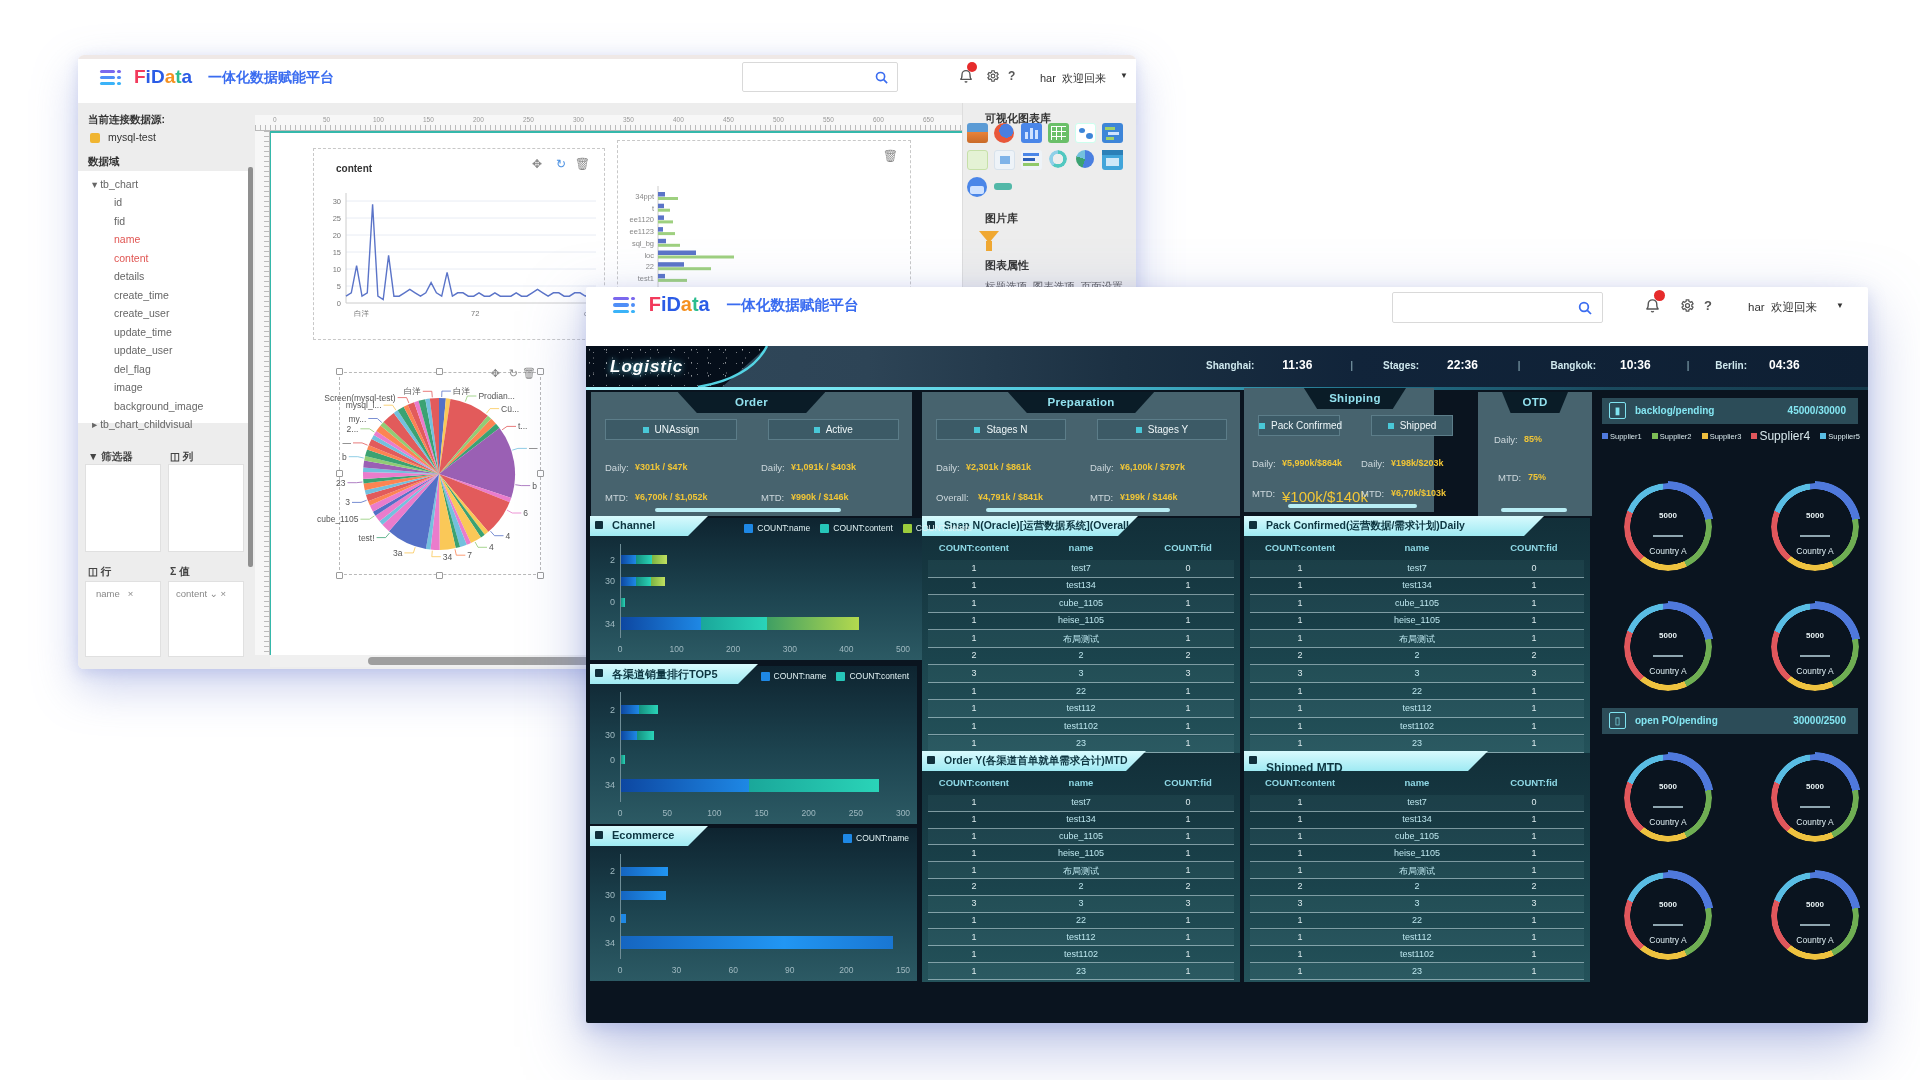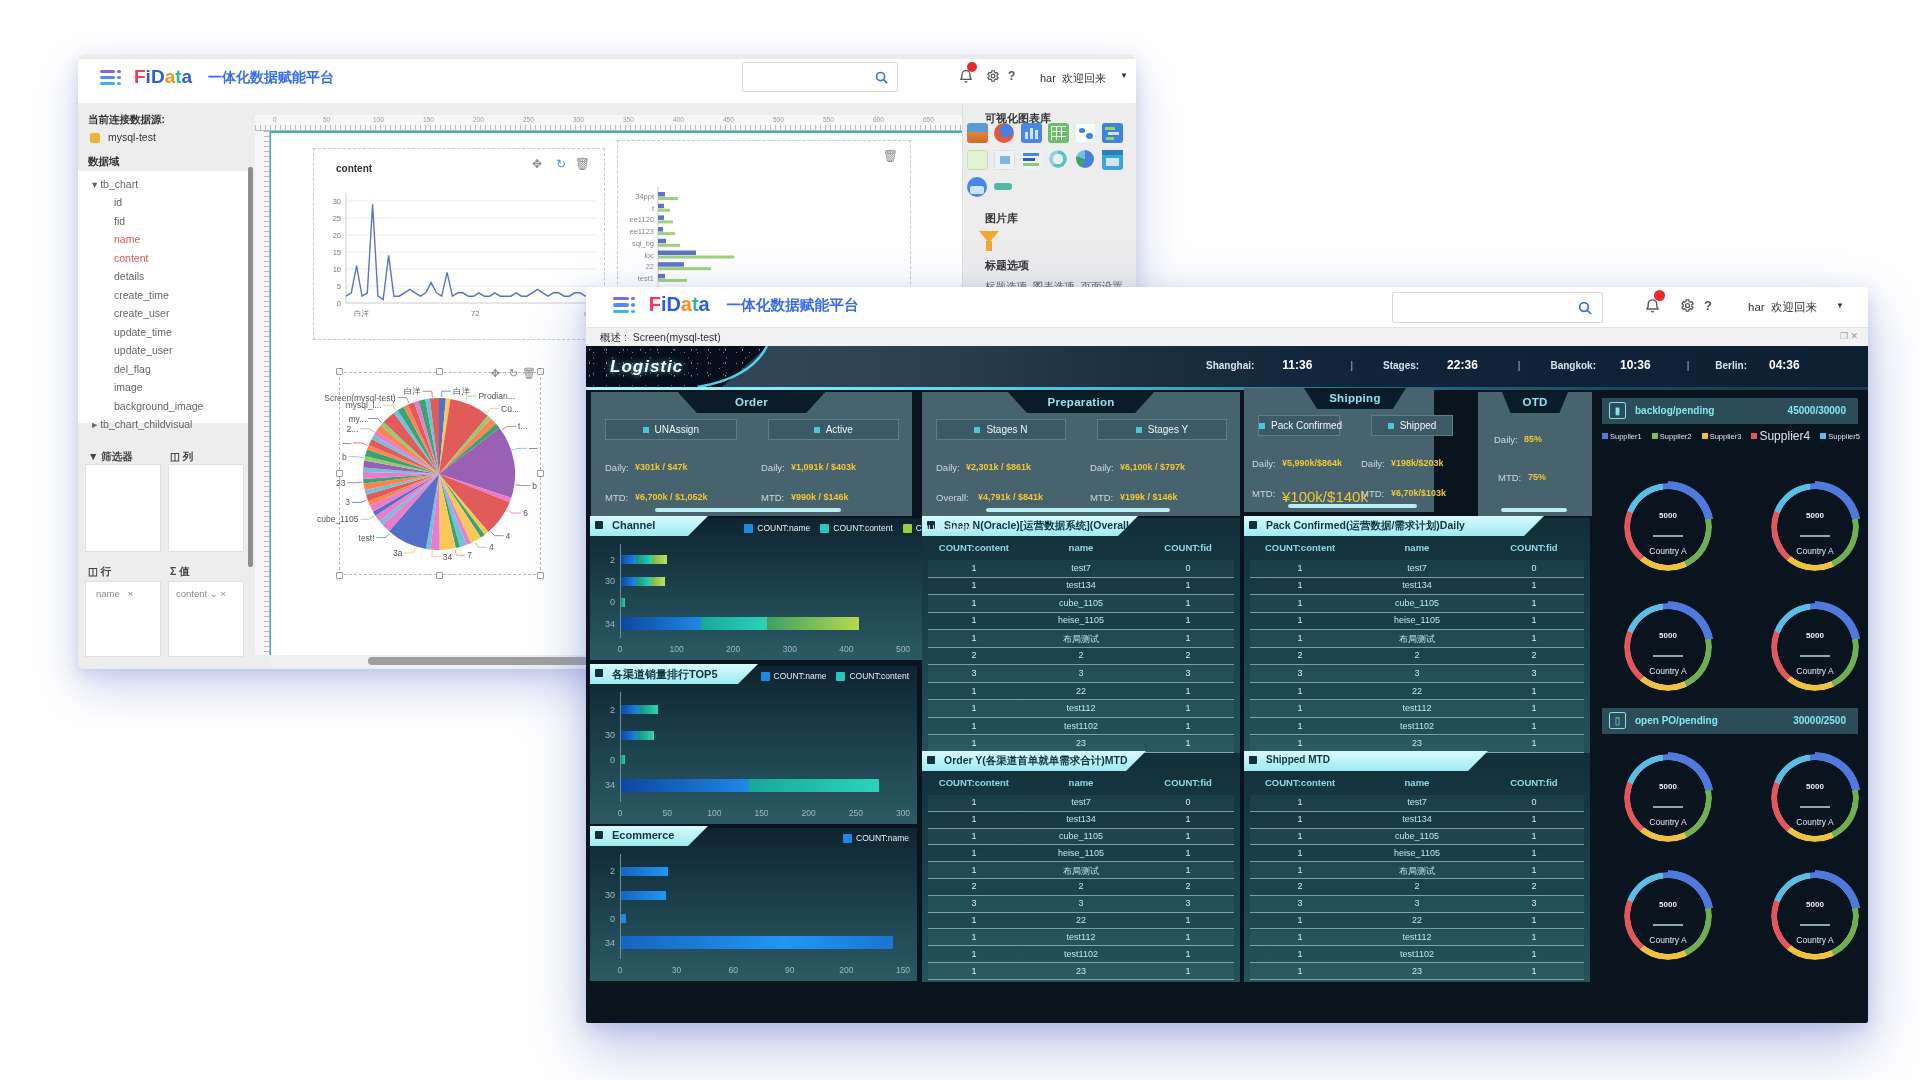--- a/index.html
+++ b/index.html
@@ -310,21 +310,21 @@
         <div style="position:absolute;left:0;top:0;width:21px;height:5px;background:#2c80b8"></div>
         <div style="position:absolute;left:4px;top:8px;width:13px;height:8px;background:#cfe8f8"></div>
       </div>
       <div style="position:absolute;left:4px;top:74px;width:21px;height:20px;border-radius:3px;background:#4a86e8;border-radius:50%;width:20px;height:20px">
         <div style="position:absolute;left:3px;top:9px;width:14px;height:8px;background:#cfe2ff;border-radius:2px"></div>
       </div>
       <div style="position:absolute;left:31px;top:80px;width:21px;height:20px;border-radius:3px;background:#52b8a8;height:7px;width:18px;border-radius:3px"></div>
       <div style="position:absolute;left:22px;top:108px;font-size:11px;color:#333;font-weight:bold">图片库</div>
       <div style="position:absolute;left:16px;top:128px;width:0;height:0;border-left:10px solid transparent;border-right:10px solid transparent;border-top:12px solid #f0a832"></div>
       <div style="position:absolute;left:23px;top:138px;width:6px;height:10px;background:#f0a832"></div>
-      <div style="position:absolute;left:22px;top:155px;font-size:11px;color:#333;font-weight:bold">标题选项</div>
+      <div style="position:absolute;left:22px;top:155px;font-size:11px;color:#333;font-weight:bold">图表属性</div>
       <div style="position:absolute;left:22px;top:177px;font-size:10.5px;color:#555">标题选项&nbsp;&nbsp;图表选项&nbsp;&nbsp;页面设置</div>
     </div>
   </div>
 
 <div class="win" id="w2">
     <div style="position:absolute;left:27px;top:8px;height:25.200000000000003px">
   <div style="position:absolute;left:0;top:2.1px;width:23.1px;height:18.900000000000002px">
     <div style="position:absolute;left:0;top:0;width:15.75px;height:3.1500000000000004px;background:#7b68ee;border-radius:2px"></div>
     <div style="position:absolute;left:17.85px;top:0;width:4.2px;height:3.1500000000000004px;background:#7b68ee;border-radius:2px"></div>
     <div style="position:absolute;left:0;top:6.300000000000001px;width:15.75px;height:3.1500000000000004px;background:#4f8ef7;border-radius:2px"></div>
@@ -347,24 +347,20 @@
         <path d="M10.3 20a2 2 0 0 0 3.4 0"></path>
       </svg>
 <span style="position:absolute;left:10px;top:-6px;width:11px;height:11px;background:#e62b2b;border-radius:50%"></span>
 <svg style="position:absolute;left:36px;top:2px" width="15" height="15" viewBox="0 0 24 24" fill="none" stroke="#555" stroke-width="2">
         <circle cx="12" cy="12" r="3.2"></circle>
         <path d="M19 12a7 7 0 0 0-.1-1.2l2-1.6-2-3.4-2.4 1a7 7 0 0 0-2-1.2L14 3h-4l-.4 2.6a7 7 0 0 0-2 1.2l-2.4-1-2 3.4 2 1.6a7 7 0 0 0 0 2.4l-2 1.6 2 3.4 2.4-1a7 7 0 0 0 2 1.2L10 21h4l.4-2.6a7 7 0 0 0 2-1.2l2.4 1 2-3.4-2-1.6c.1-.4.2-.8.2-1.2z"></path>
       </svg>
 <span style="position:absolute;left:60px;top:2px;font-size:13px;font-weight:bold">?</span>
 <span style="position:absolute;left:104px;top:4px;font-size:11.5px;color:#333">har&nbsp;&nbsp;欢迎回来</span>
 <span style="position:absolute;left:192px;top:5px;font-size:8px;color:#333">▼</span>
-    </div>
-    <div style="position:absolute;left:0;top:40px;width:100%;height:19px;background:#f1f1f1;border-top:1px solid #e3e3e3">
-      <span style="position:absolute;left:14px;top:3px;font-size:10.5px;color:#333">概述&nbsp;:&nbsp;&nbsp;Screen(mysql-test)</span>
-      <span style="position:absolute;right:10px;top:3px;font-size:9px;color:#999">❐&nbsp;✕</span>
     </div>
     <div id="dash" style="position:absolute;left:0;top:59px;width:1282px;height:677px;background:#0a141f;overflow:hidden">
       <div style="position:absolute;left:0;top:0;width:1282px;height:41px;background:linear-gradient(90deg,#31485a 0%,#2d4456 22%,#1b3042 42%,#11243a 60%,#0e1f33 100%)">
 <div style="position:absolute;left:0;top:0;width:182px;height:41px;background:#050e1a;clip-path:polygon(0 0,182px 0,136px 100%,0 100%);background-image:radial-gradient(circle at 20% 30%,rgba(255,255,255,.55) 0.5px,transparent 0.8px),radial-gradient(circle at 60% 60%,rgba(255,255,255,.45) 0.4px,transparent 0.7px),radial-gradient(circle at 40% 80%,rgba(255,255,255,.4) 0.4px,transparent 0.7px),radial-gradient(circle at 80% 20%,rgba(255,255,255,.45) 0.4px,transparent 0.7px);background-size:17px 13px,13px 11px,19px 15px,23px 19px"></div>
 <svg width="200" height="41" style="position:absolute;left:0;top:0">
           <path d="M 112,41 C 152,34 172,18 181,0" fill="none" stroke="#56dcec" stroke-width="2.5" opacity="0.95"></path>
         </svg>
 <div style="position:absolute;left:24px;top:11px;font-size:17px;font-weight:bold;font-style:italic;color:#fff;letter-spacing:1px;text-shadow:0 0 6px rgba(110,230,250,.8)">Logistic</div>
 <div style="position:absolute;left:620px;top:12px;width:650px;font-size:0;color:#fff;white-space:nowrap">
 <span style="font-size:10px;color:#cfe8ee;font-weight:bold">Shanghai:</span><span style="display:inline-block;width:28px"></span><span style="font-size:12px;font-weight:bold">11:36</span><span style="display:inline-block;width:38px"></span><span style="font-size:10px;color:#9fc3cc">|</span><span style="display:inline-block;width:30px"></span>
@@ -703,21 +699,21 @@
         </div>
         <div style="position:absolute;left:6px;top:210.2px;width:306px;height:16.8px;background:rgba(158,234,243,0.055);border-bottom:1px solid rgba(205,228,234,0.55)">
  <span style="position:absolute;left:0;width:30%;text-align:center;top:2.4px;font-size:9px;color:#dcebee">1</span>
  <span style="position:absolute;left:30%;width:40%;text-align:center;top:2.4px;font-size:9px;color:#bde6ee">23</span>
  <span style="position:absolute;left:70%;width:30%;text-align:center;top:2.4px;font-size:9px;color:#dcebee">1</span>
         </div>
       </div>
       <div class="tpanel" style="left:658px;top:407px;width:346px;height:229px">
 <div style="position:absolute;left:0px;top:-2px;width:244px;height:20px;background:linear-gradient(180deg,#d8fafd,#9feaf3);clip-path:polygon(0 0,100% 0,calc(100% - 20px) 100%,0 100%);z-index:3">
   <div style="position:absolute;left:5px;top:5px;width:8px;height:8px;background:#10303c;border-radius:1px"></div>
-  <div style="position:absolute;left:22px;top:3px;font-size:10px;font-weight:bold;color:#0d3540;white-space:nowrap">Shipped MTD</div>
+  <div style="position:absolute;left:22px;top:10px;font-size:12px;font-weight:bold;color:#0d3540;white-space:nowrap">Shipped MTD</div>
         </div>
         <div style="position:absolute;left:6px;top:24px;width:334px;height:16px">
  <span style="position:absolute;left:0;width:30%;text-align:center;font-size:9.5px;color:#8fd9e6;font-weight:bold">COUNT:content</span>
  <span style="position:absolute;left:30%;width:40%;text-align:center;font-size:9.5px;color:#8fd9e6;font-weight:bold">name</span>
  <span style="position:absolute;left:70%;width:30%;text-align:center;font-size:9.5px;color:#8fd9e6;font-weight:bold">COUNT:fid</span>
         </div>
         <div style="position:absolute;left:6px;top:42.0px;width:334px;height:16.8px;background:rgba(158,234,243,0.055);border-bottom:1px solid rgba(205,228,234,0.55)">
  <span style="position:absolute;left:0;width:30%;text-align:center;top:2.4px;font-size:9px;color:#dcebee">1</span>
  <span style="position:absolute;left:30%;width:40%;text-align:center;top:2.4px;font-size:9px;color:#bde6ee">test7</span>
  <span style="position:absolute;left:70%;width:30%;text-align:center;top:2.4px;font-size:9px;color:#dcebee">0</span>

